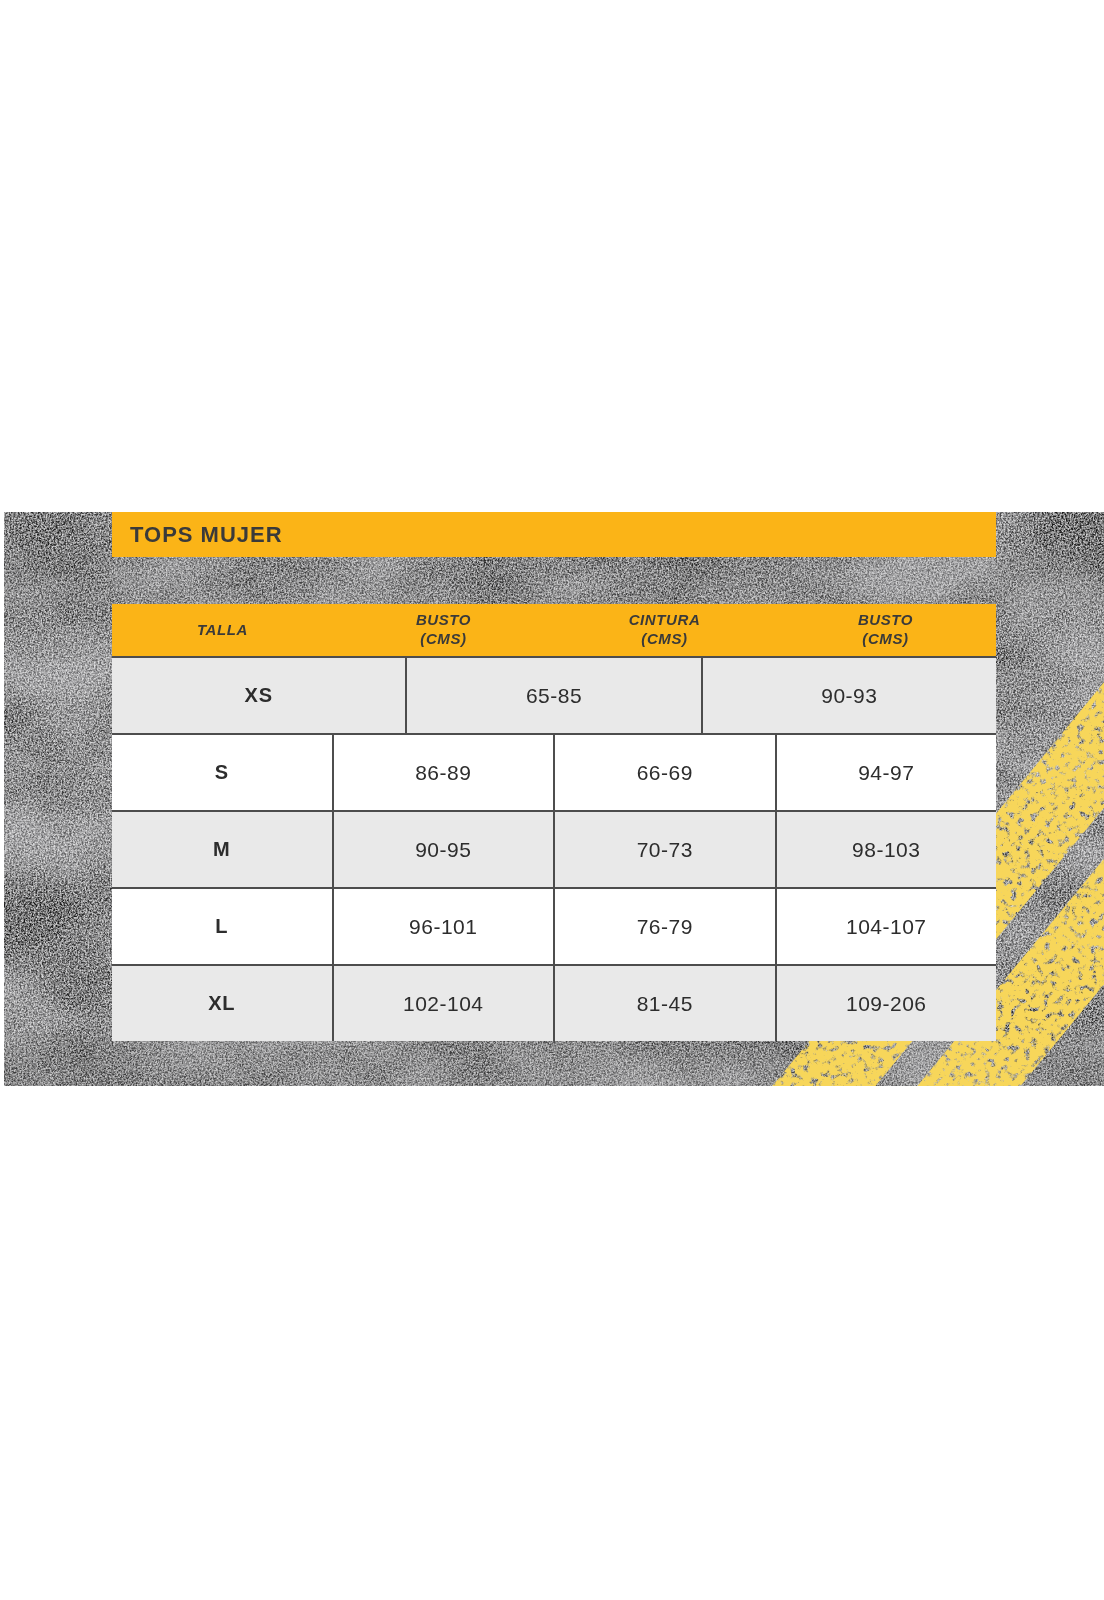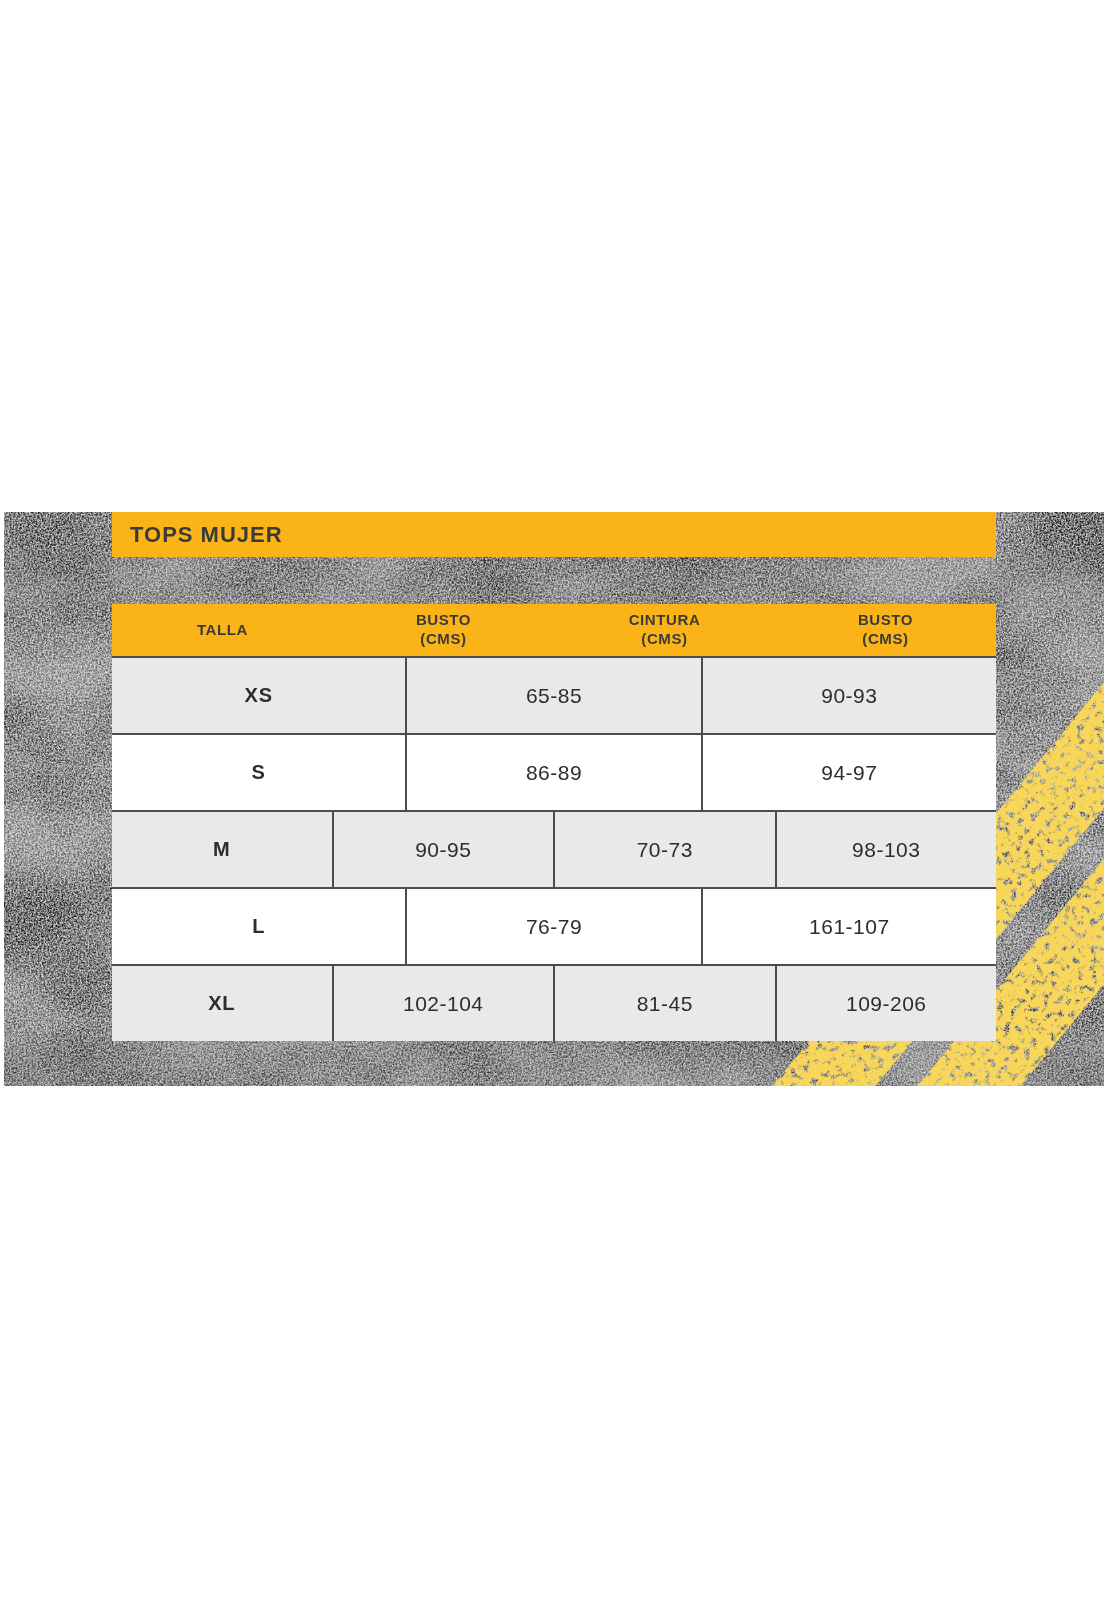--- a/index.html
+++ b/index.html
@@ -25,20 +25,21 @@
   }
   .title-text {
     font-size: 22px; font-weight: 700;
     letter-spacing: 1px;
     color: var(--title-text, #3A3A3A);
   }
   .size-table { margin-top: 47px; width: 884px; }
   .thead {
     display: flex; height: 52px;
     background: var(--accent-yellow, #FBB417);
+    font-style: italic;
   }
   .th {
     flex: 1 1 0; display: flex; flex-direction: column;
     justify-content: center; align-items: center;
     font-size: 15px; font-weight: 700; line-height: 1.25;
     letter-spacing: 0.6px;
     color: var(--title-text, #3A3A3A);
     text-align: center;
   }
   .row {
@@ -127,34 +128,36 @@
 
       <div class="row alt">
         <div class="cell size">XS</div>
         <div class="cell">65-85</div>
         <div class="cell">90-93</div>
       </div>
 
       <div class="row plain">
         <div class="cell size">S</div>
         <div class="cell">86-89</div>
+        <div class="cell">66-69</div>
         <div class="cell">94-97</div>
       </div>
 
       <div class="row alt">
         <div class="cell size">M</div>
         <div class="cell">90-95</div>
         <div class="cell">70-73</div>
         <div class="cell">98-103</div>
       </div>
 
       <div class="row plain">
         <div class="cell size">L</div>
+        <div class="cell">96-101</div>
         <div class="cell">76-79</div>
-        <div class="cell">161-107</div>
+        <div class="cell">104-107</div>
       </div>
 
       <div class="row alt">
         <div class="cell size">XL</div>
         <div class="cell">102-104</div>
         <div class="cell">81-45</div>
         <div class="cell">109-206</div>
       </div>
 
     </div>

